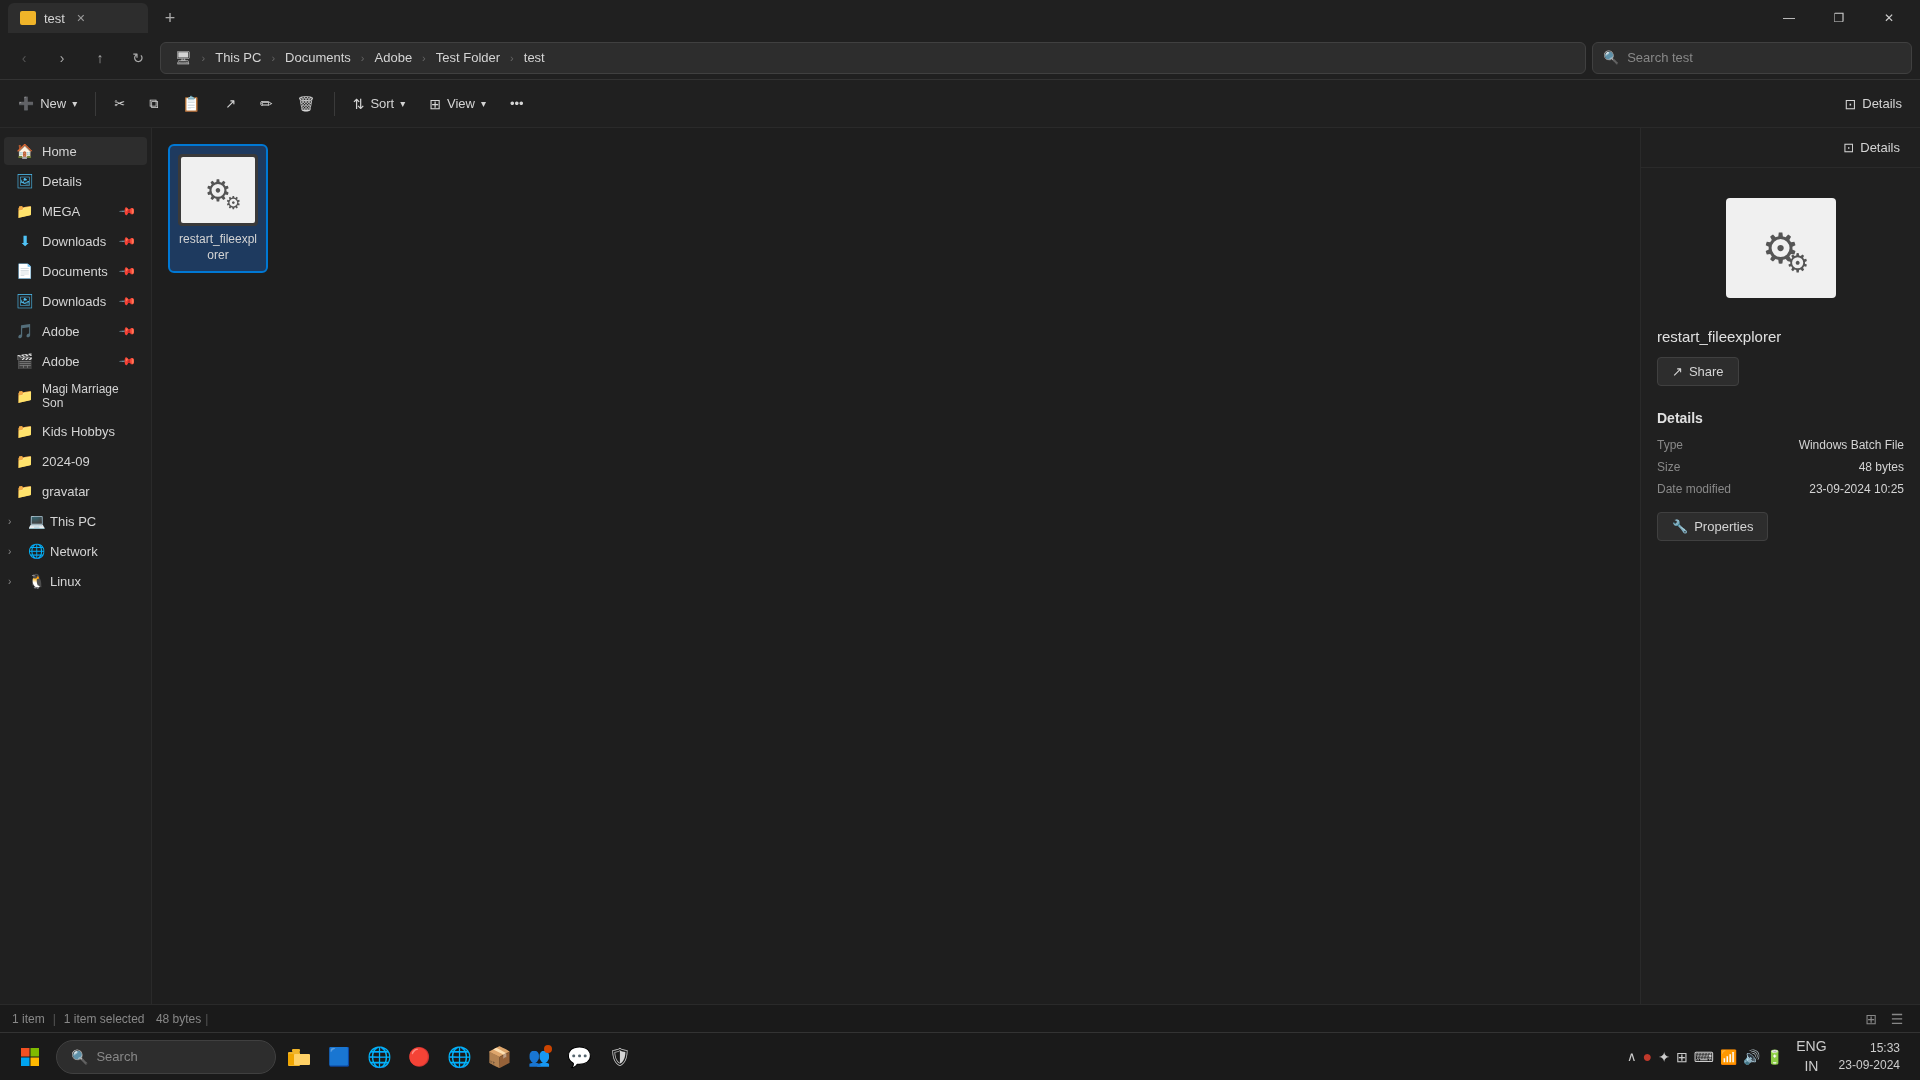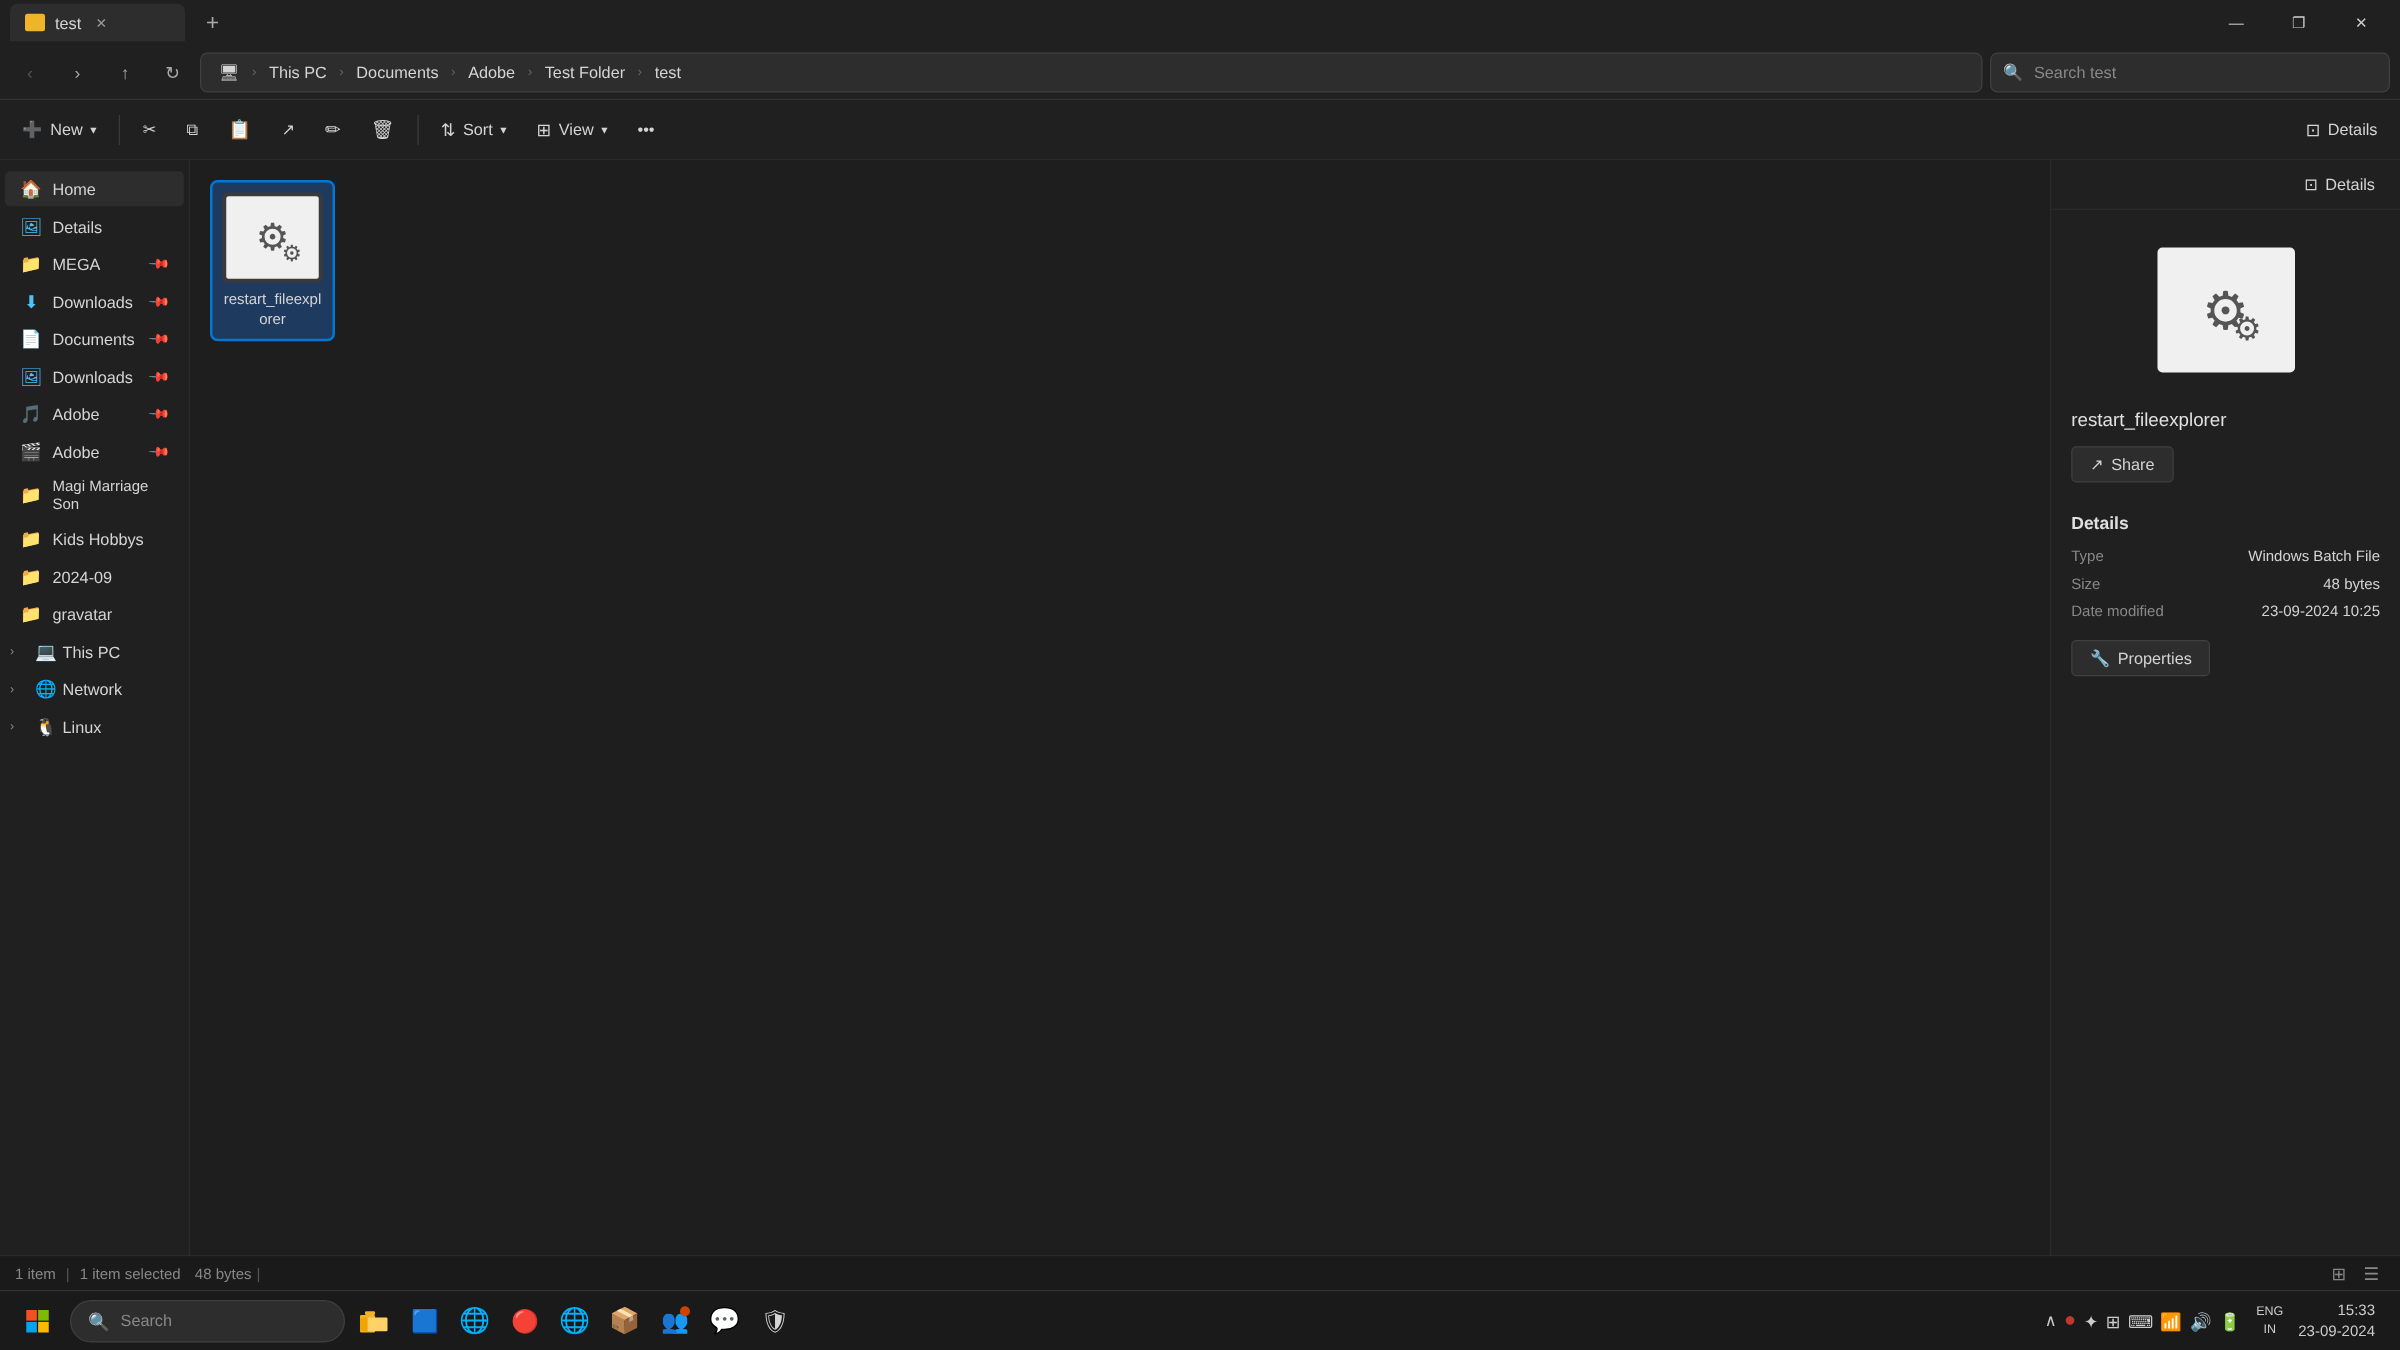--- a/index.html
+++ b/index.html
@@ -801,21 +801,21 @@
       <span style="cursor:pointer; color:#ccc;">∧</span>
       <span style="color:#c0392b; font-size:16px;">●</span>
       <span style="font-size:14px; color:#ccc;">✦</span>
       <span style="font-size:14px; color:#ccc;">⊞</span>
       <span style="font-size:14px; color:#ccc;">⌨</span>
       <span style="font-size:14px; color:#ccc;">📶</span>
       <span style="font-size:14px; color:#ccc;">🔊</span>
       <span style="font-size:14px; color:#ccc;">🔋</span>
     </div>
     <div class="taskbar-lang">
-      <div style="white-space:pre; font-size:10px;">ENG
+      <div style="white-space:pre; font-size:14px;">ENG
 IN</div>
     </div>
     <div class="taskbar-time">
       <div>15:33</div>
       <div>23-09-2024</div>
     </div>
   </div>
 </div>
 
 </body></html>

